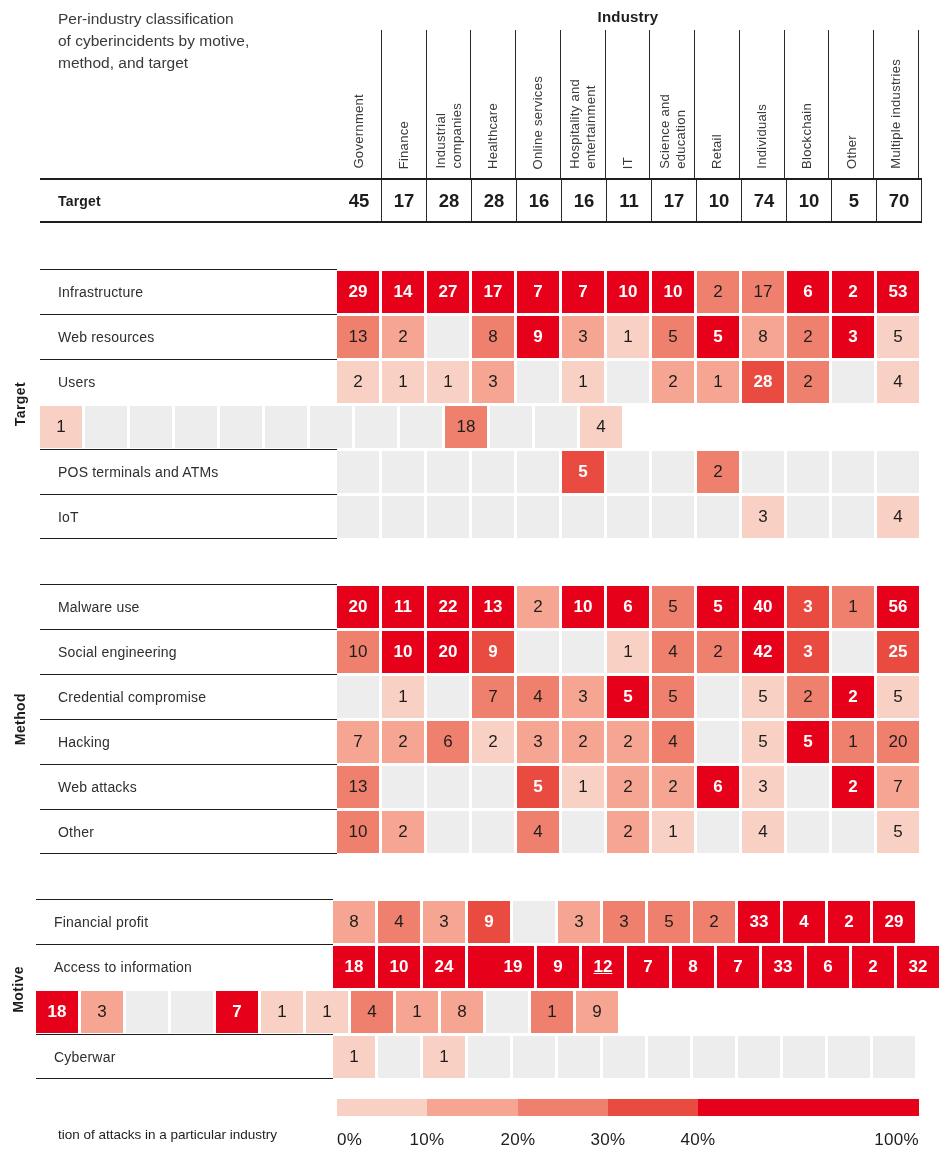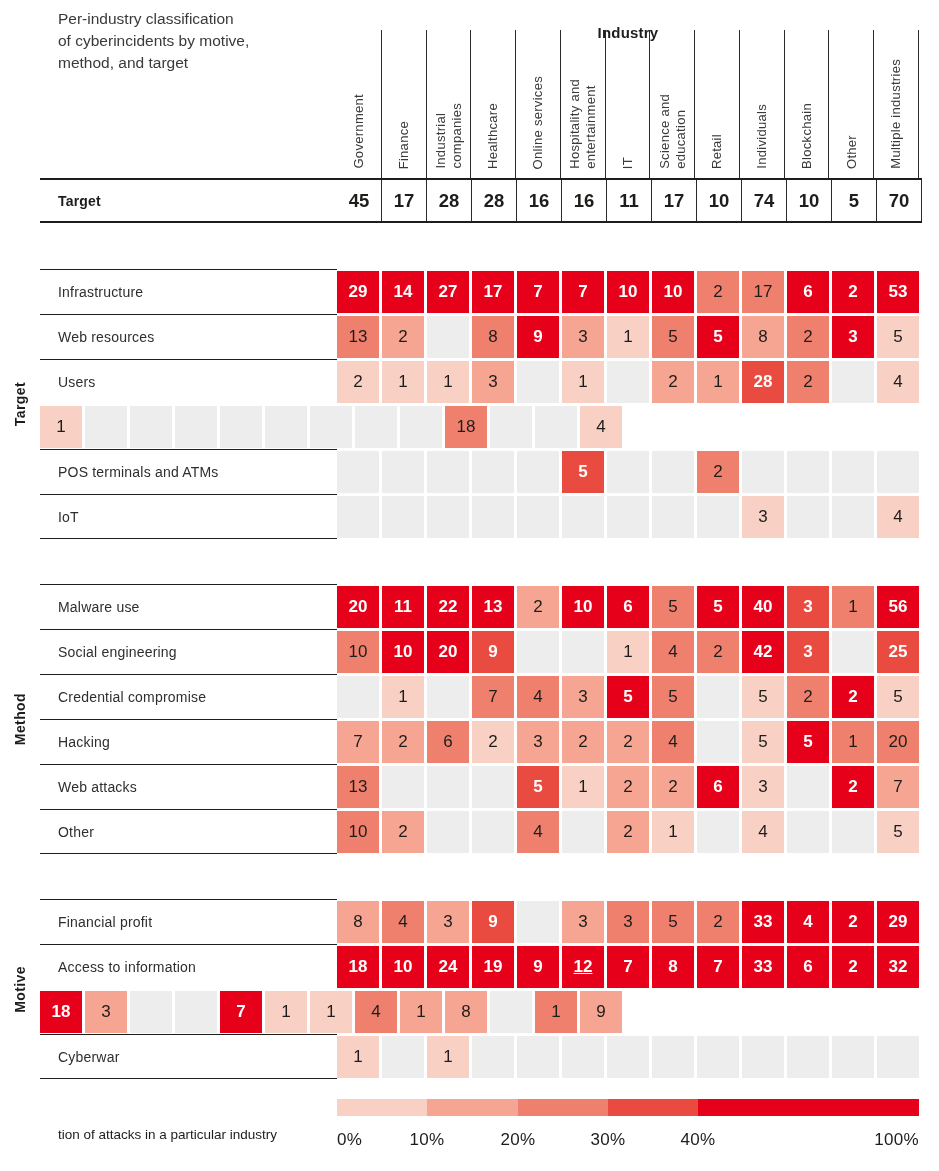--- a/index.html
+++ b/index.html
@@ -6,21 +6,21 @@
   body{
     width:939px;height:1171px;position:relative;overflow:hidden;
     font-family:"Liberation Sans","DejaVu Sans",sans-serif;color:#1d1d1b;
     -webkit-font-smoothing:antialiased;
   }
   
   .header{display:flex;height:178px;}
   .header-left{width:337px;box-sizing:border-box;padding:8px 0 0 58px;}
   .chart-title{font-size:15.5px;line-height:1.42;color:#3a3a39;white-space:pre-line;}
   .header-right{width:582px;display:flex;flex-direction:column;box-sizing:border-box;}
-  .industry-label{height:30px;box-sizing:border-box;padding-top:24px;text-align:center;
+  .industry-label{height:30px;box-sizing:border-box;padding-top:8px;text-align:center;
     font-weight:700;font-size:15px;color:#1d1d1b;letter-spacing:.2px;}
   .col-headers{flex:1;display:flex;}
   .col-header{width:45px;box-sizing:border-box;border-right:1px solid #2a2a2a;
     display:flex;align-items:flex-end;justify-content:center;padding-bottom:9px;}
   .col-header span{
     writing-mode:vertical-rl;transform:rotate(180deg);
     font-size:13px;line-height:1.2;color:#3a3a39;letter-spacing:.3px;white-space:pre-line;}
   
   .total-row{margin-left:40px;width:882px;height:45px;box-sizing:border-box;display:flex;
     border-top:2px solid #1d1d1b;border-bottom:2px solid #1d1d1b;}
@@ -380,21 +380,21 @@
             <div class="cell" style="background: rgb(230, 0, 25); color: rgb(255, 255, 255); font-weight: 700;">2</div>
             <div class="cell" style="background: rgb(230, 0, 25); color: rgb(255, 255, 255); font-weight: 700;">29</div>
           </div>
         </div>
         <div class="data-row">
           <div class="row-label">Access to information</div>
           <div class="row-cells">
             <div class="cell" style="background: rgb(230, 0, 25); color: rgb(255, 255, 255); font-weight: 700;">18</div>
             <div class="cell" style="background: rgb(230, 0, 25); color: rgb(255, 255, 255); font-weight: 700;">10</div>
             <div class="cell" style="background: rgb(230, 0, 25); color: rgb(255, 255, 255); font-weight: 700;">24</div>
-            <div class="cell" style="background: rgb(230, 0, 25); color: rgb(255, 255, 255); font-weight: 700;">19</div>
+            <div class="cell" style="background: rgb(230, 0, 25); color: rgb(255, 255, 255); font-weight: 700; padding-left: 24px;">19</div>
             <div class="cell" style="background: rgb(230, 0, 25); color: rgb(255, 255, 255); font-weight: 700;">9</div>
             <div class="cell" style="background: rgb(230, 0, 25); color: rgb(255, 255, 255); font-weight: 700; text-decoration: underline;">12</div>
             <div class="cell" style="background: rgb(230, 0, 25); color: rgb(255, 255, 255); font-weight: 700;">7</div>
             <div class="cell" style="background: rgb(230, 0, 25); color: rgb(255, 255, 255); font-weight: 700;">8</div>
             <div class="cell" style="background: rgb(230, 0, 25); color: rgb(255, 255, 255); font-weight: 700;">7</div>
             <div class="cell" style="background: rgb(230, 0, 25); color: rgb(255, 255, 255); font-weight: 700;">33</div>
             <div class="cell" style="background: rgb(230, 0, 25); color: rgb(255, 255, 255); font-weight: 700;">6</div>
             <div class="cell" style="background: rgb(230, 0, 25); color: rgb(255, 255, 255); font-weight: 700;">2</div>
             <div class="cell" style="background: rgb(230, 0, 25); color: rgb(255, 255, 255); font-weight: 700;">32</div>
           </div>

